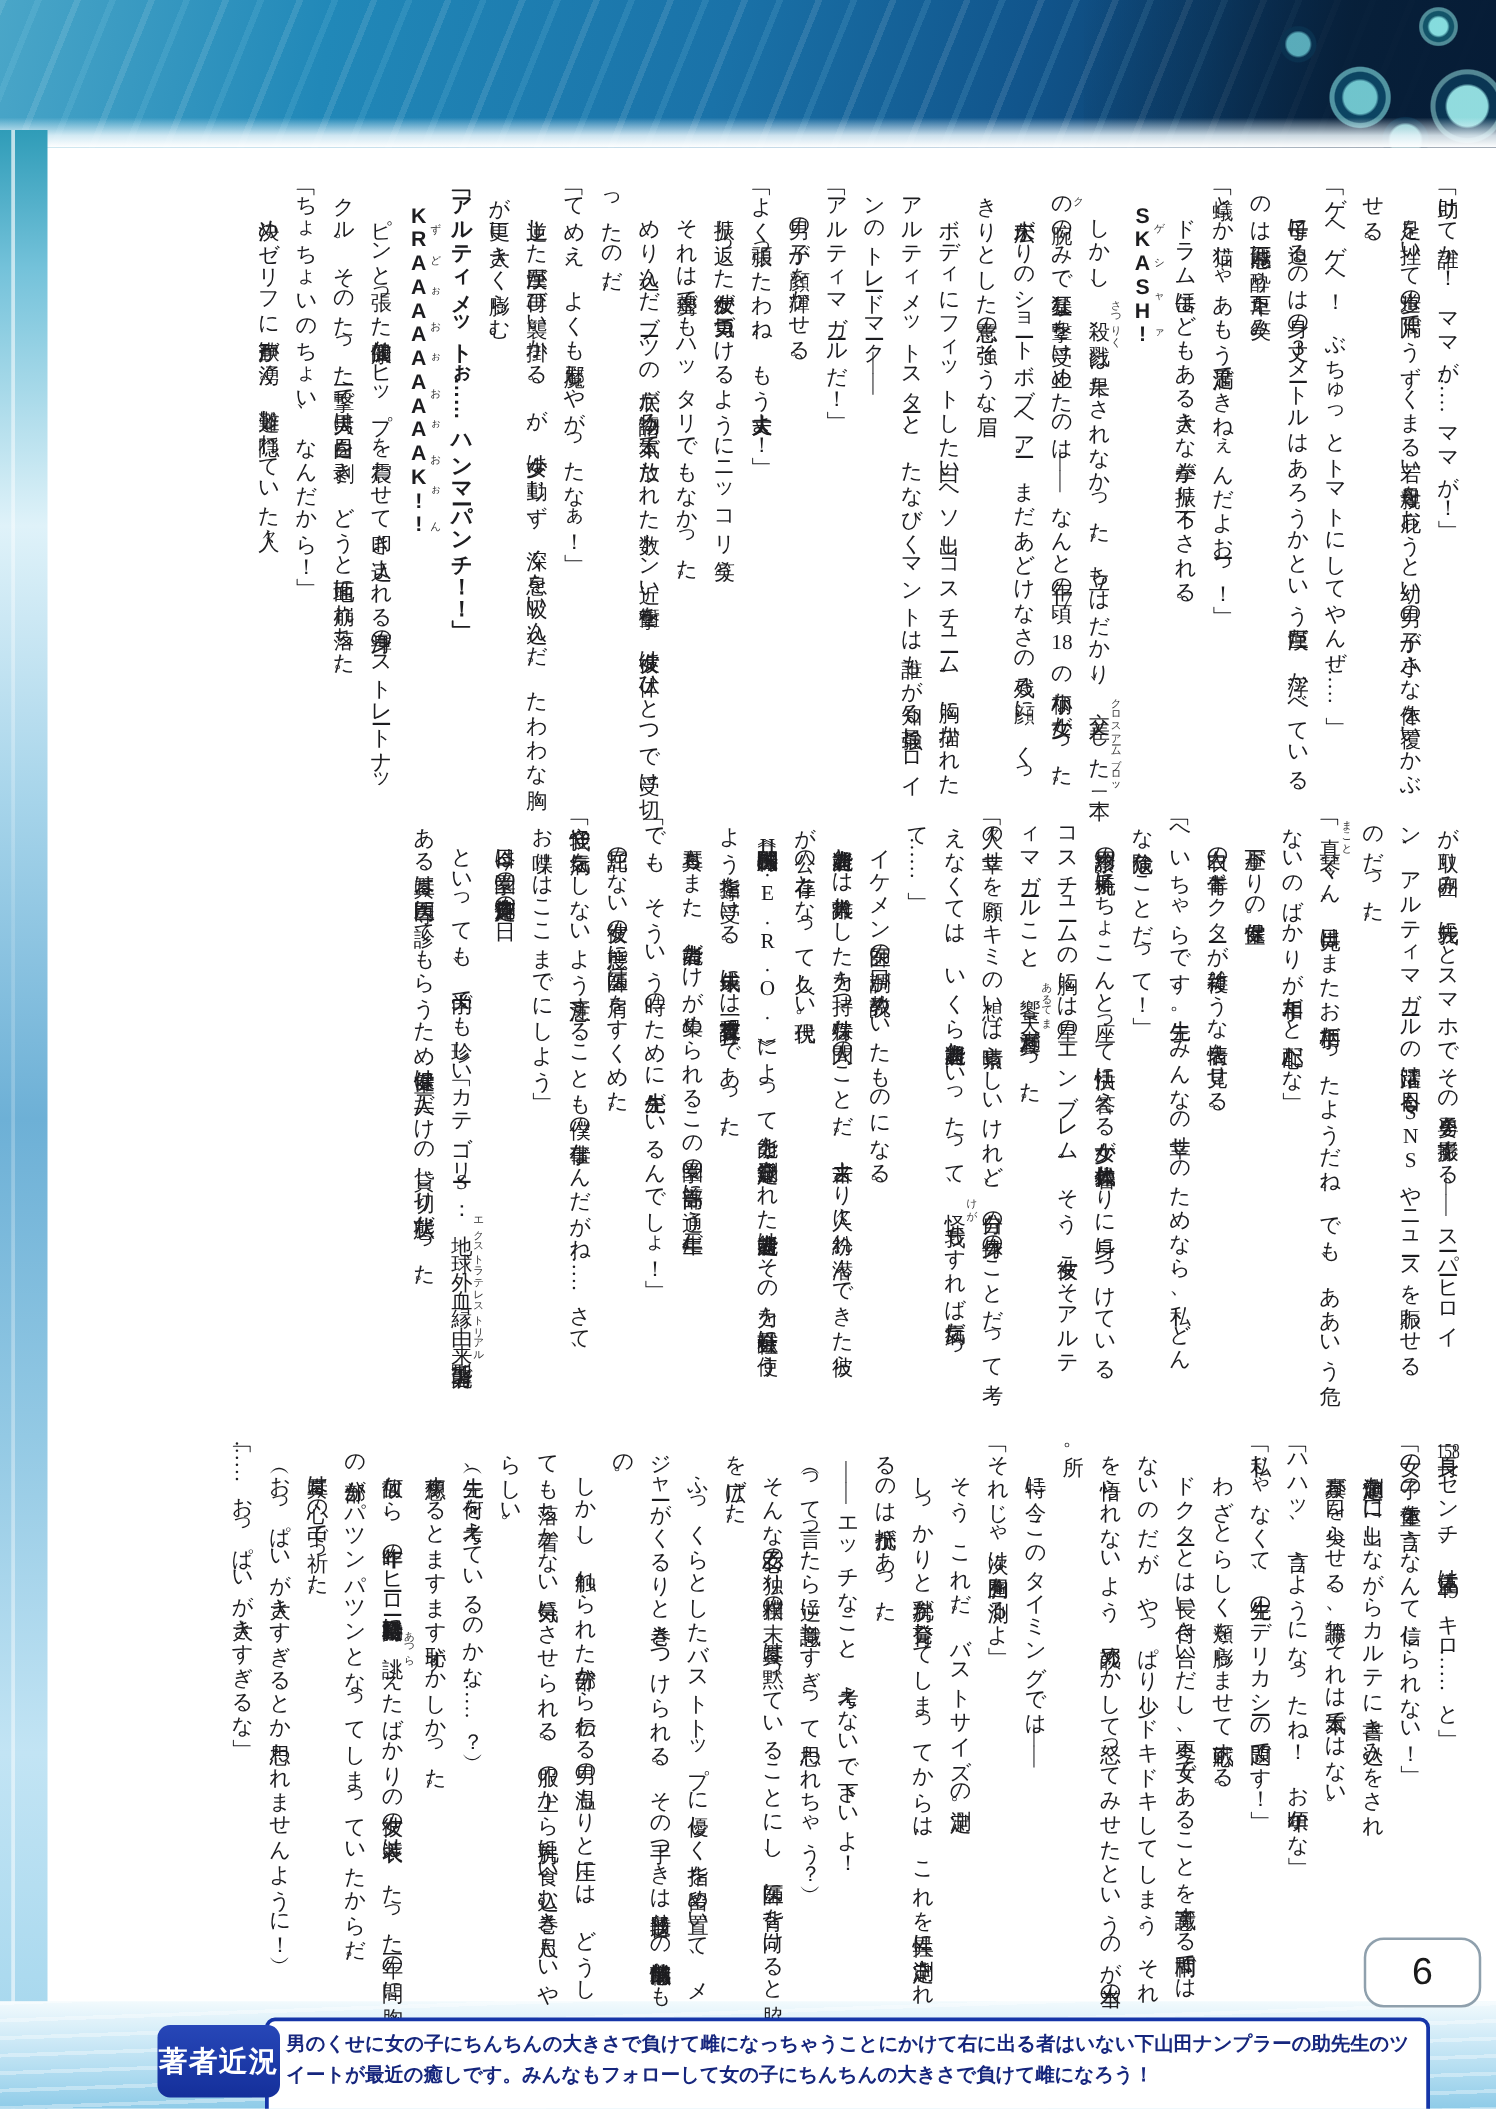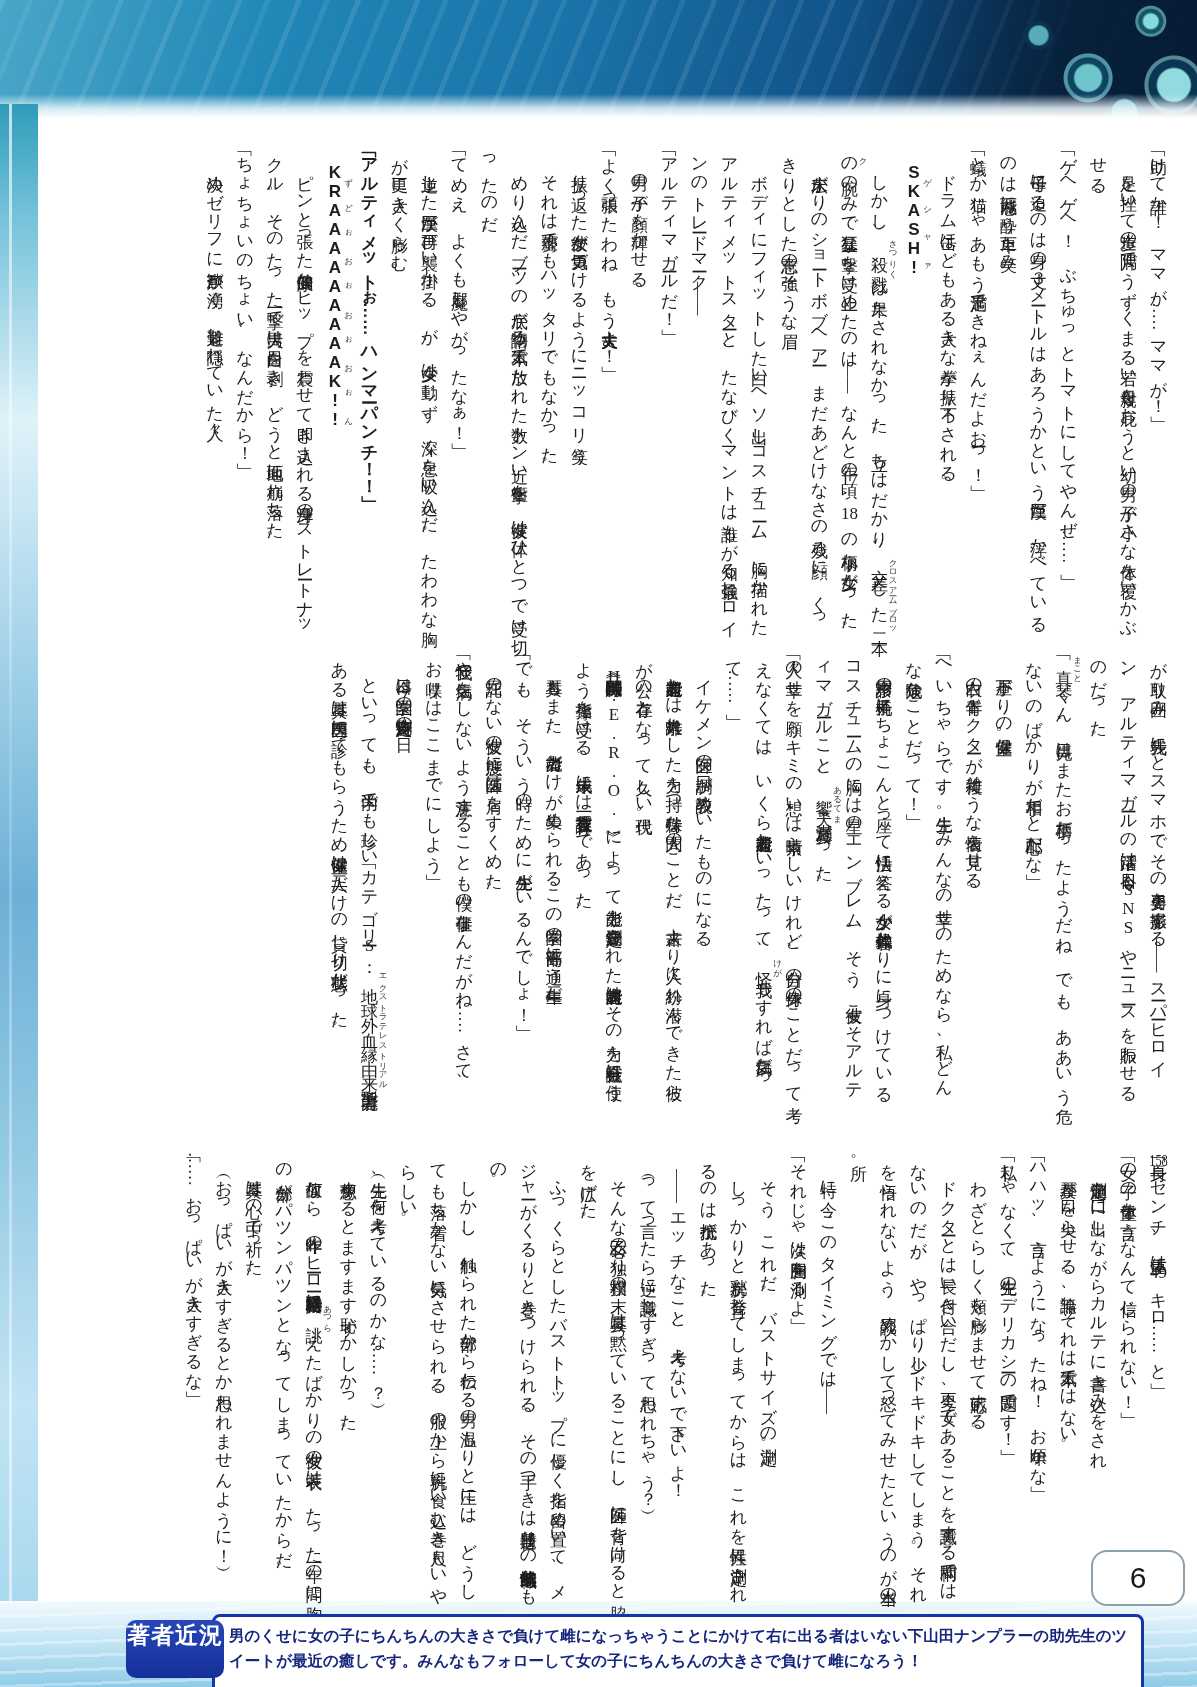--- a/index.html
+++ b/index.html
@@ -76,21 +76,21 @@
     position:absolute;left:212px;top:1614px;width:932px;height:84px;
     background:#ffffff;border:3px solid #1535a8;border-radius:8px;
     box-sizing:border-box;padding:7px 12px 6px 14px;
     font-family:Liberation Sans, sans-serif;
     font-size:15.5px;font-weight:bold;color:#16267d;line-height:1.6;
     z-index:3;
   }
   .footer-label{
     position:absolute;left:126px;top:1620px;width:98px;height:58px;
     background:linear-gradient(to bottom,#2747b8,#142f9a);
-    border-radius:10px;display:flex;justify-content:center;
+    border-radius:10px;display:flex;align-items:center;justify-content:center;
     font-family:"Liberation Sans","DejaVu Sans",sans-serif;
     font-size:23px;font-weight:bold;color:#ffffff;z-index:4;
     letter-spacing:1px;
   }
 </style>
 </head>
 <body>
 
 <div class="banner">
   <div class="streaks"></div>

